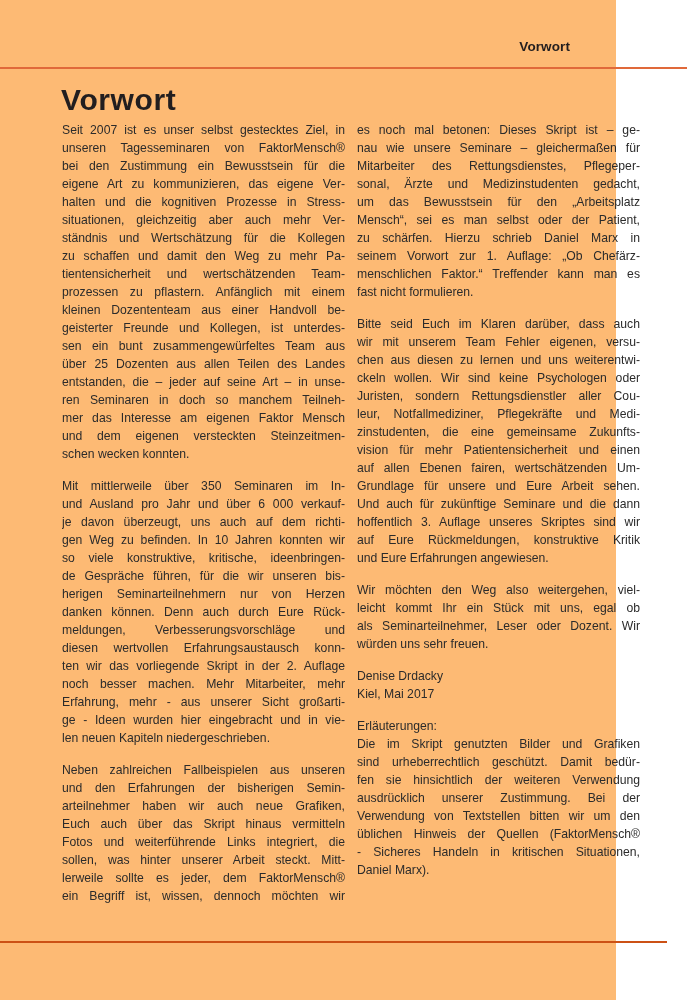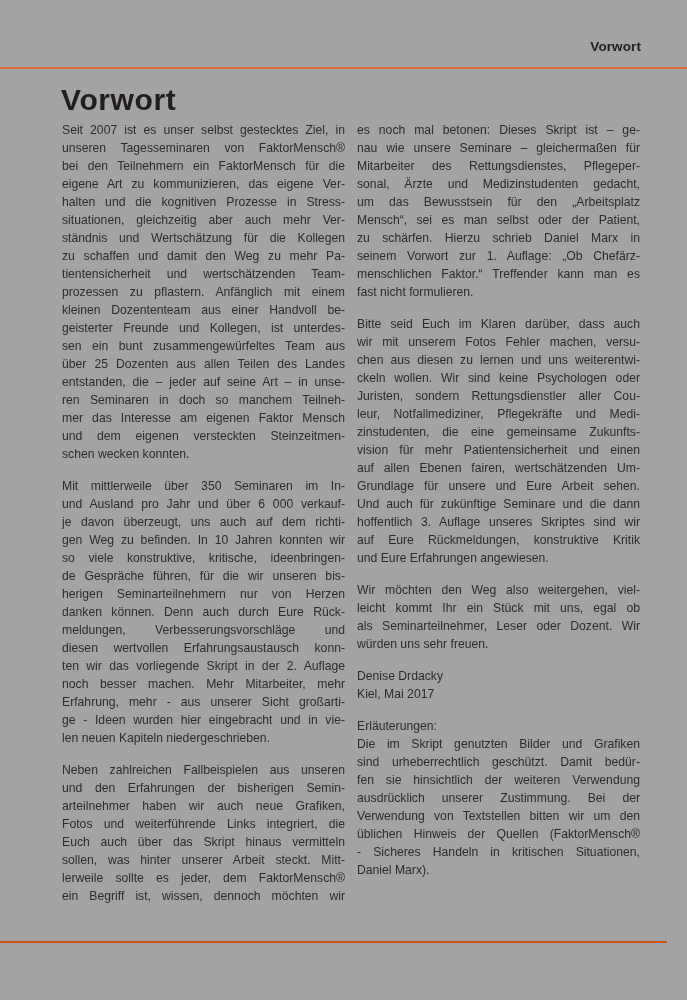--- a/index.html
+++ b/index.html
@@ -3,21 +3,21 @@
 <meta charset="utf-8">
 <style>
   html, body { margin: 0; padding: 0; background: #ffffff; }
   body {
     width: 687px; height: 1000px;
     font-family: "Liberation Sans", sans-serif;
     color: #2b2b2b;
     position: relative;
     overflow: hidden;
   }
-  .page { position: relative; width: 687px; height: 1000px; background: #a3a3a3; }
+  .page { position: relative; width: 616px; height: 1000px; background: #fdba74; }
 
   .running-title {
     position: absolute; top: 39px; right: 46px;
     font-size: 13.5px; font-weight: bold; color: #221e1f;
     letter-spacing: 0.1px;
   }
   .header-rule {
     position: absolute; top: 67px; left: 0;
     width: 687px; height: 2px; background: #e0693a;
   }
@@ -49,21 +49,21 @@
 <div class="page">
   <span class="running-title">Vorwort</span>
   <div class="header-rule" style="background: rgb(224, 105, 58);"></div>
 
   <h1 class="page-title">Vorwort</h1>
 
   <main class="content">
     <div class="col">
         <div class="line just">Seit 2007 ist es unser selbst gestecktes Ziel, in</div>
         <div class="line just">unseren Tagesseminaren von FaktorMensch®</div>
-        <div class="line just">bei den Teilnehmern ein FaktorMensch für die</div>
+        <div class="line just">bei den Zustimmung ein Bewusstsein für die</div>
         <div class="line just">eigene Art zu kommunizieren, das eigene Ver-</div>
         <div class="line just">halten und die kognitiven Prozesse in Stress-</div>
         <div class="line just">situationen, gleichzeitig aber auch mehr Ver-</div>
         <div class="line just">ständnis und Wertschätzung für die Kollegen</div>
         <div class="line just">zu schaffen und damit den Weg zu mehr Pa-</div>
         <div class="line just">tientensicherheit und wertschätzenden Team-</div>
         <div class="line just">prozessen zu pflastern. Anfänglich mit einem</div>
         <div class="line just">kleinen Dozententeam aus einer Handvoll be-</div>
         <div class="line just">geisterter Freunde und Kollegen, ist unterdes-</div>
         <div class="line just">sen ein bunt zusammengewürfeltes Team aus</div>
@@ -86,40 +86,40 @@
         <div class="line just">diesen wertvollen Erfahrungsaustausch konn-</div>
         <div class="line just">ten wir das vorliegende Skript in der 2. Auflage</div>
         <div class="line just">noch besser machen. Mehr Mitarbeiter, mehr</div>
         <div class="line just">Erfahrung, mehr - aus unserer Sicht großarti-</div>
         <div class="line just">ge - Ideen wurden hier eingebracht und in vie-</div>
         <div class="line">len neuen Kapiteln niedergeschrieben.</div>
         <div class="line blank"></div>
         <div class="line just">Neben zahlreichen Fallbeispielen aus unseren</div>
         <div class="line just">und den Erfahrungen der bisherigen Semin-</div>
         <div class="line just">arteilnehmer haben wir auch neue Grafiken,</div>
+        <div class="line just">Euch auch über das Skript hinaus vermitteln</div>
         <div class="line just">Fotos und weiterführende Links integriert, die</div>
-        <div class="line just">Euch auch über das Skript hinaus vermitteln</div>
         <div class="line just">sollen, was hinter unserer Arbeit steckt. Mitt-</div>
         <div class="line just">lerweile sollte es jeder, dem FaktorMensch®</div>
         <div class="line just">ein Begriff ist, wissen, dennoch möchten wir</div>
       </div>
     <div class="col">
         <div class="line just">es noch mal betonen: Dieses Skript ist – ge-</div>
         <div class="line just">nau wie unsere Seminare – gleichermaßen für</div>
         <div class="line just">Mitarbeiter des Rettungsdienstes, Pflegeper-</div>
         <div class="line just">sonal, Ärzte und Medizinstudenten gedacht,</div>
         <div class="line just">um das Bewusstsein für den „Arbeitsplatz</div>
         <div class="line just">Mensch“, sei es man selbst oder der Patient,</div>
         <div class="line just">zu schärfen. Hierzu schrieb Daniel Marx in</div>
         <div class="line just">seinem Vorwort zur 1. Auflage: „Ob Chefärz-</div>
         <div class="line just">menschlichen Faktor.“ Treffender kann man es</div>
         <div class="line">fast nicht formulieren.</div>
         <div class="line blank"></div>
         <div class="line just">Bitte seid Euch im Klaren darüber, dass auch</div>
-        <div class="line just">wir mit unserem Fotos Fehler machen, versu-</div>
+        <div class="line just">wir mit unserem Team Fehler eigenen, versu-</div>
         <div class="line just">chen aus diesen zu lernen und uns weiterentwi-</div>
         <div class="line just">ckeln wollen. Wir sind keine Psychologen oder</div>
         <div class="line just">Juristen, sondern Rettungsdienstler aller Cou-</div>
         <div class="line just">leur, Notfallmediziner, Pflegekräfte und Medi-</div>
         <div class="line just">zinstudenten, die eine gemeinsame Zukunfts-</div>
         <div class="line just">vision für mehr Patientensicherheit und einen</div>
         <div class="line just">auf allen Ebenen fairen, wertschätzenden Um-</div>
         <div class="line just">Grundlage für unsere und Eure Arbeit sehen.</div>
         <div class="line just">Und auch für zukünftige Seminare und die dann</div>
         <div class="line just">hoffentlich 3. Auflage unseres Skriptes sind wir</div>

